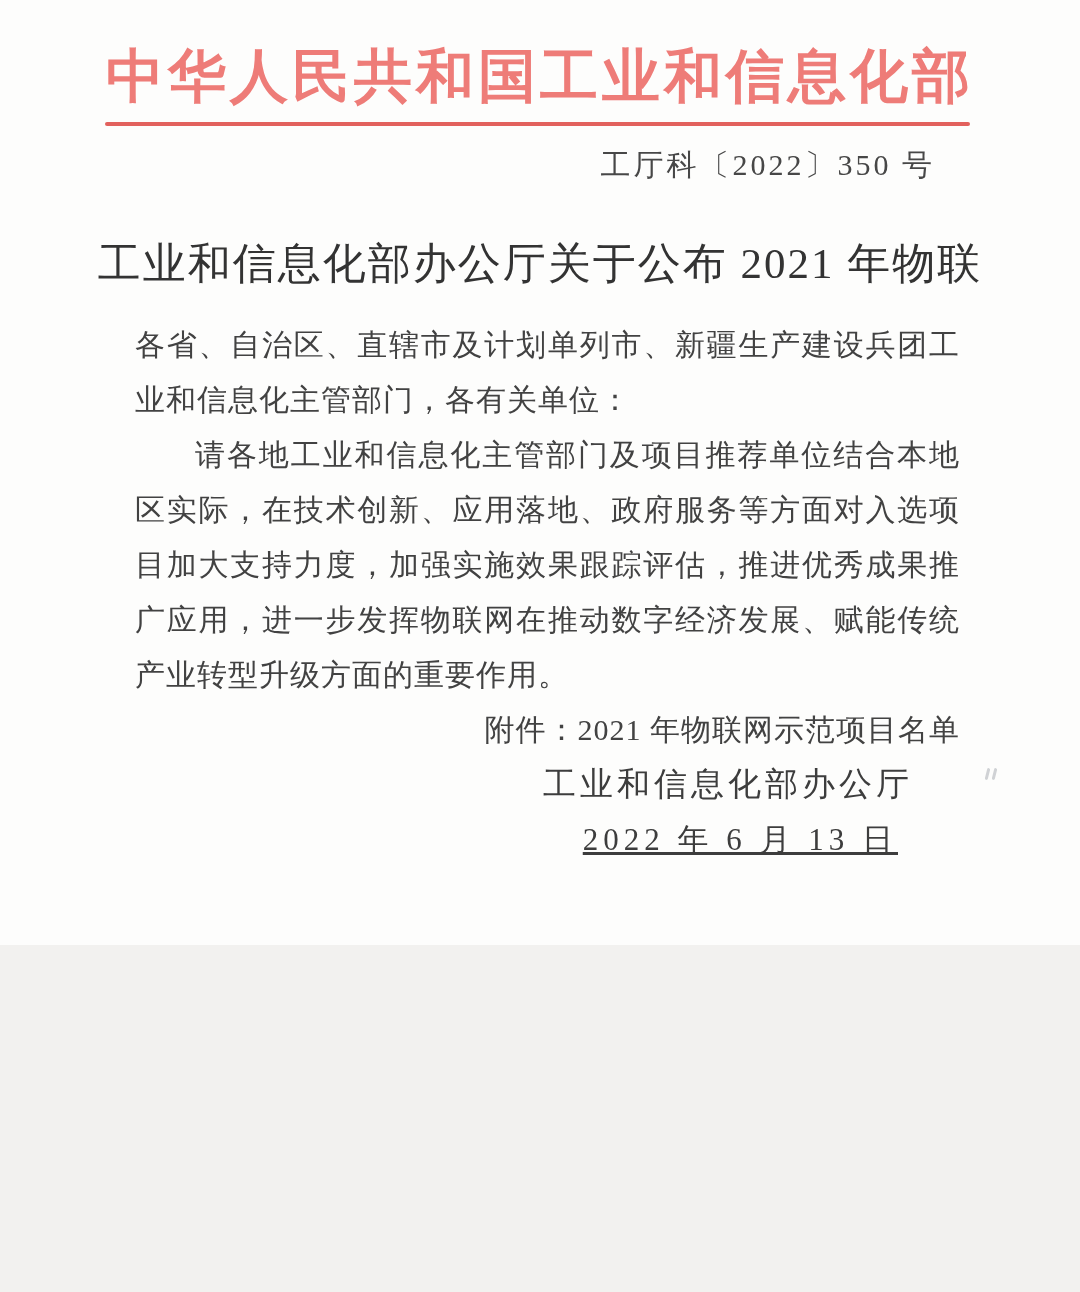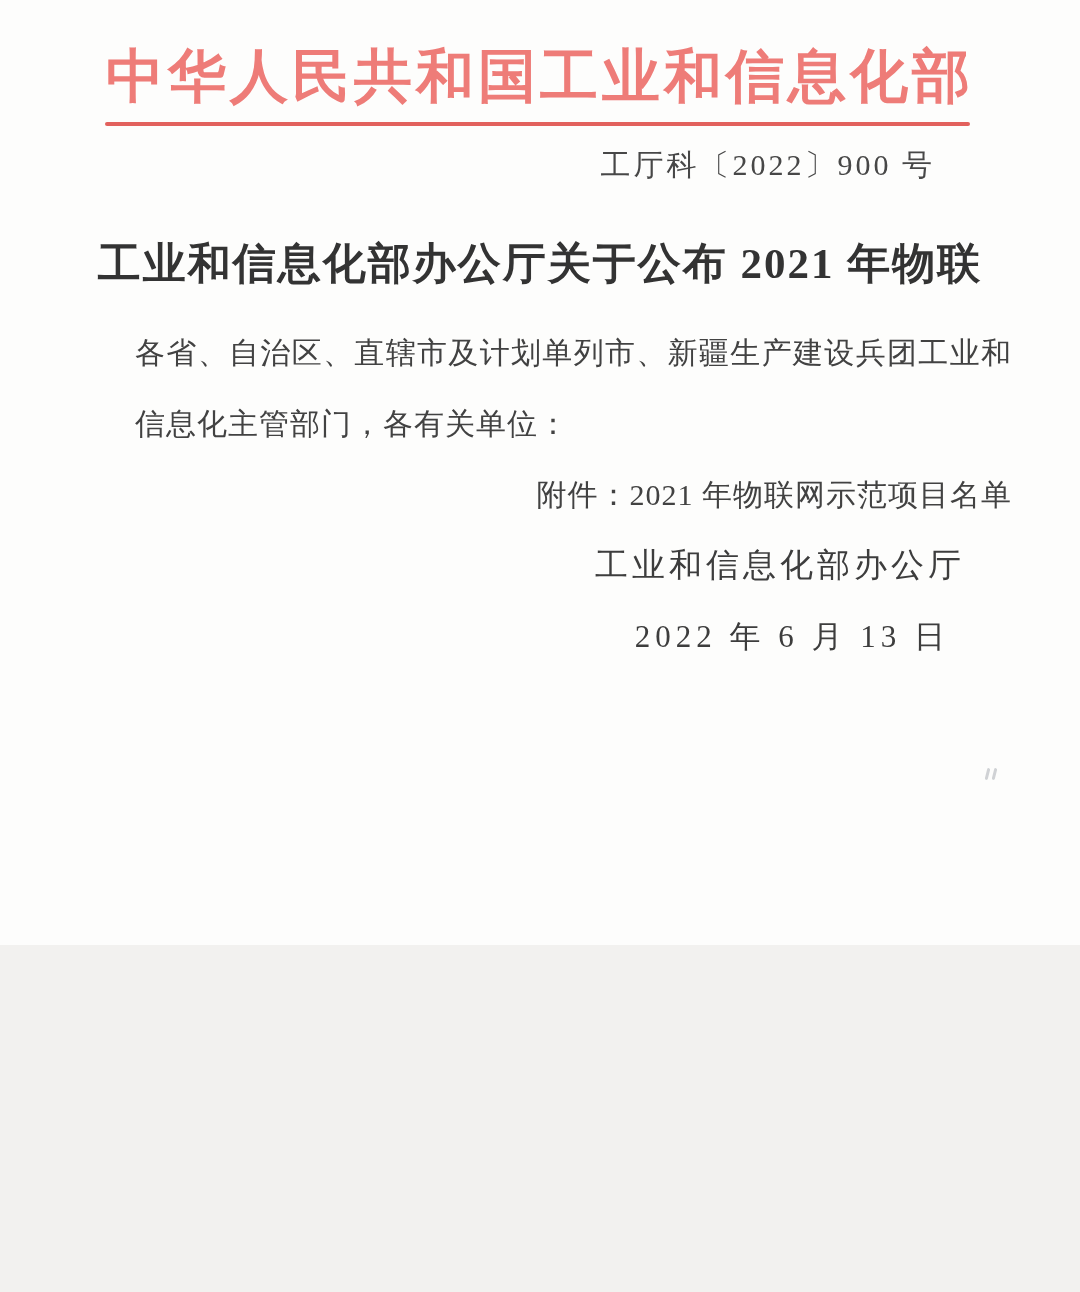--- a/index.html
+++ b/index.html
@@ -36,28 +36,28 @@
     font-size: 30px;
     line-height: 42px;
     letter-spacing: 3px;
     color: #474747;
   }
   .notice-title {
     margin-top: 46px;
     text-align: center;
     font-size: 43px;
     line-height: 63px;
-    font-weight: 700;
+    font-weight: 400;
     letter-spacing: 2px;
     color: #333333;
   }
   .body-text {
-    margin: 22px 68px 0 135px;
+    margin: 22px 120px 0 135px;
     font-size: 30px;
-    line-height: 71px;
+    line-height: 55px;
     text-align: justify;
     color: #424242;
     letter-spacing: 1px;
   }
   .body-text p { margin: 0; }
   .body-text p.indent { text-indent: 2em; }
   .attachment-line {
     margin-top: 60px;
     text-indent: 2em;
     text-align: right;
@@ -70,20 +70,21 @@
     letter-spacing: 4px;
     color: #3d3d3d;
   }
   .date-line {
     margin-top: 4px;
     text-align: right;
     padding-right: 62px;
     font-size: 31px;
     letter-spacing: 5px;
     color: #3d3d3d;
+    text-decoration: underline;
   }
   .official-seal {
     position: absolute;
     left: 646px;
     top: 1040px;
     width: 238px;
     height: 238px;
     mix-blend-mode: multiply;
     opacity: 0.92;
     pointer-events: none;
@@ -124,28 +125,29 @@
 </style>
 </head>
 <body>
 
 <div class="page">
 
   <div class="masthead-name">中华人民共和国工业和信息化部</div>
 
   <div class="header-rule"></div>
 
-  <div class="doc-number">工厅科〔2022〕900 号</div>
+  <div class="doc-number">工厅科〔2022〕350 号</div>
 
   <div class="notice-title">
     <div>工业和信息化部办公厅关于公布 2021 年物联</div>
   </div>
 
   <div class="body-text">
     <p>各省、自治区、直辖市及计划单列市、新疆生产建设兵团工业和信息化主管部门，各有关单位：</p>
+    <p class="indent">请各地工业和信息化主管部门及项目推荐单位结合本地区实际，在技术创新、应用落地、政府服务等方面对入选项目加大支持力度，加强实施效果跟踪评估，推进优秀成果推广应用，进一步发挥物联网在推动数字经济发展、赋能传统产业转型升级方面的重要作用。</p>
     <p class="attachment-line">附件：2021 年物联网示范项目名单</p>
     <p class="issuer-line">工业和信息化部办公厅</p>
     <p class="date-line">2022 年 6 月 13 日</p>
   </div>
 
   <div class="official-seal">
     <svg viewBox="0 0 240 240" xmlns="http://www.w3.org/2000/svg">
       <defs>
         <path id="sealArc" d="M 58.5 181.5 A 87 87 0 1 1 181.5 181.5" fill="none"></path>
       </defs>

